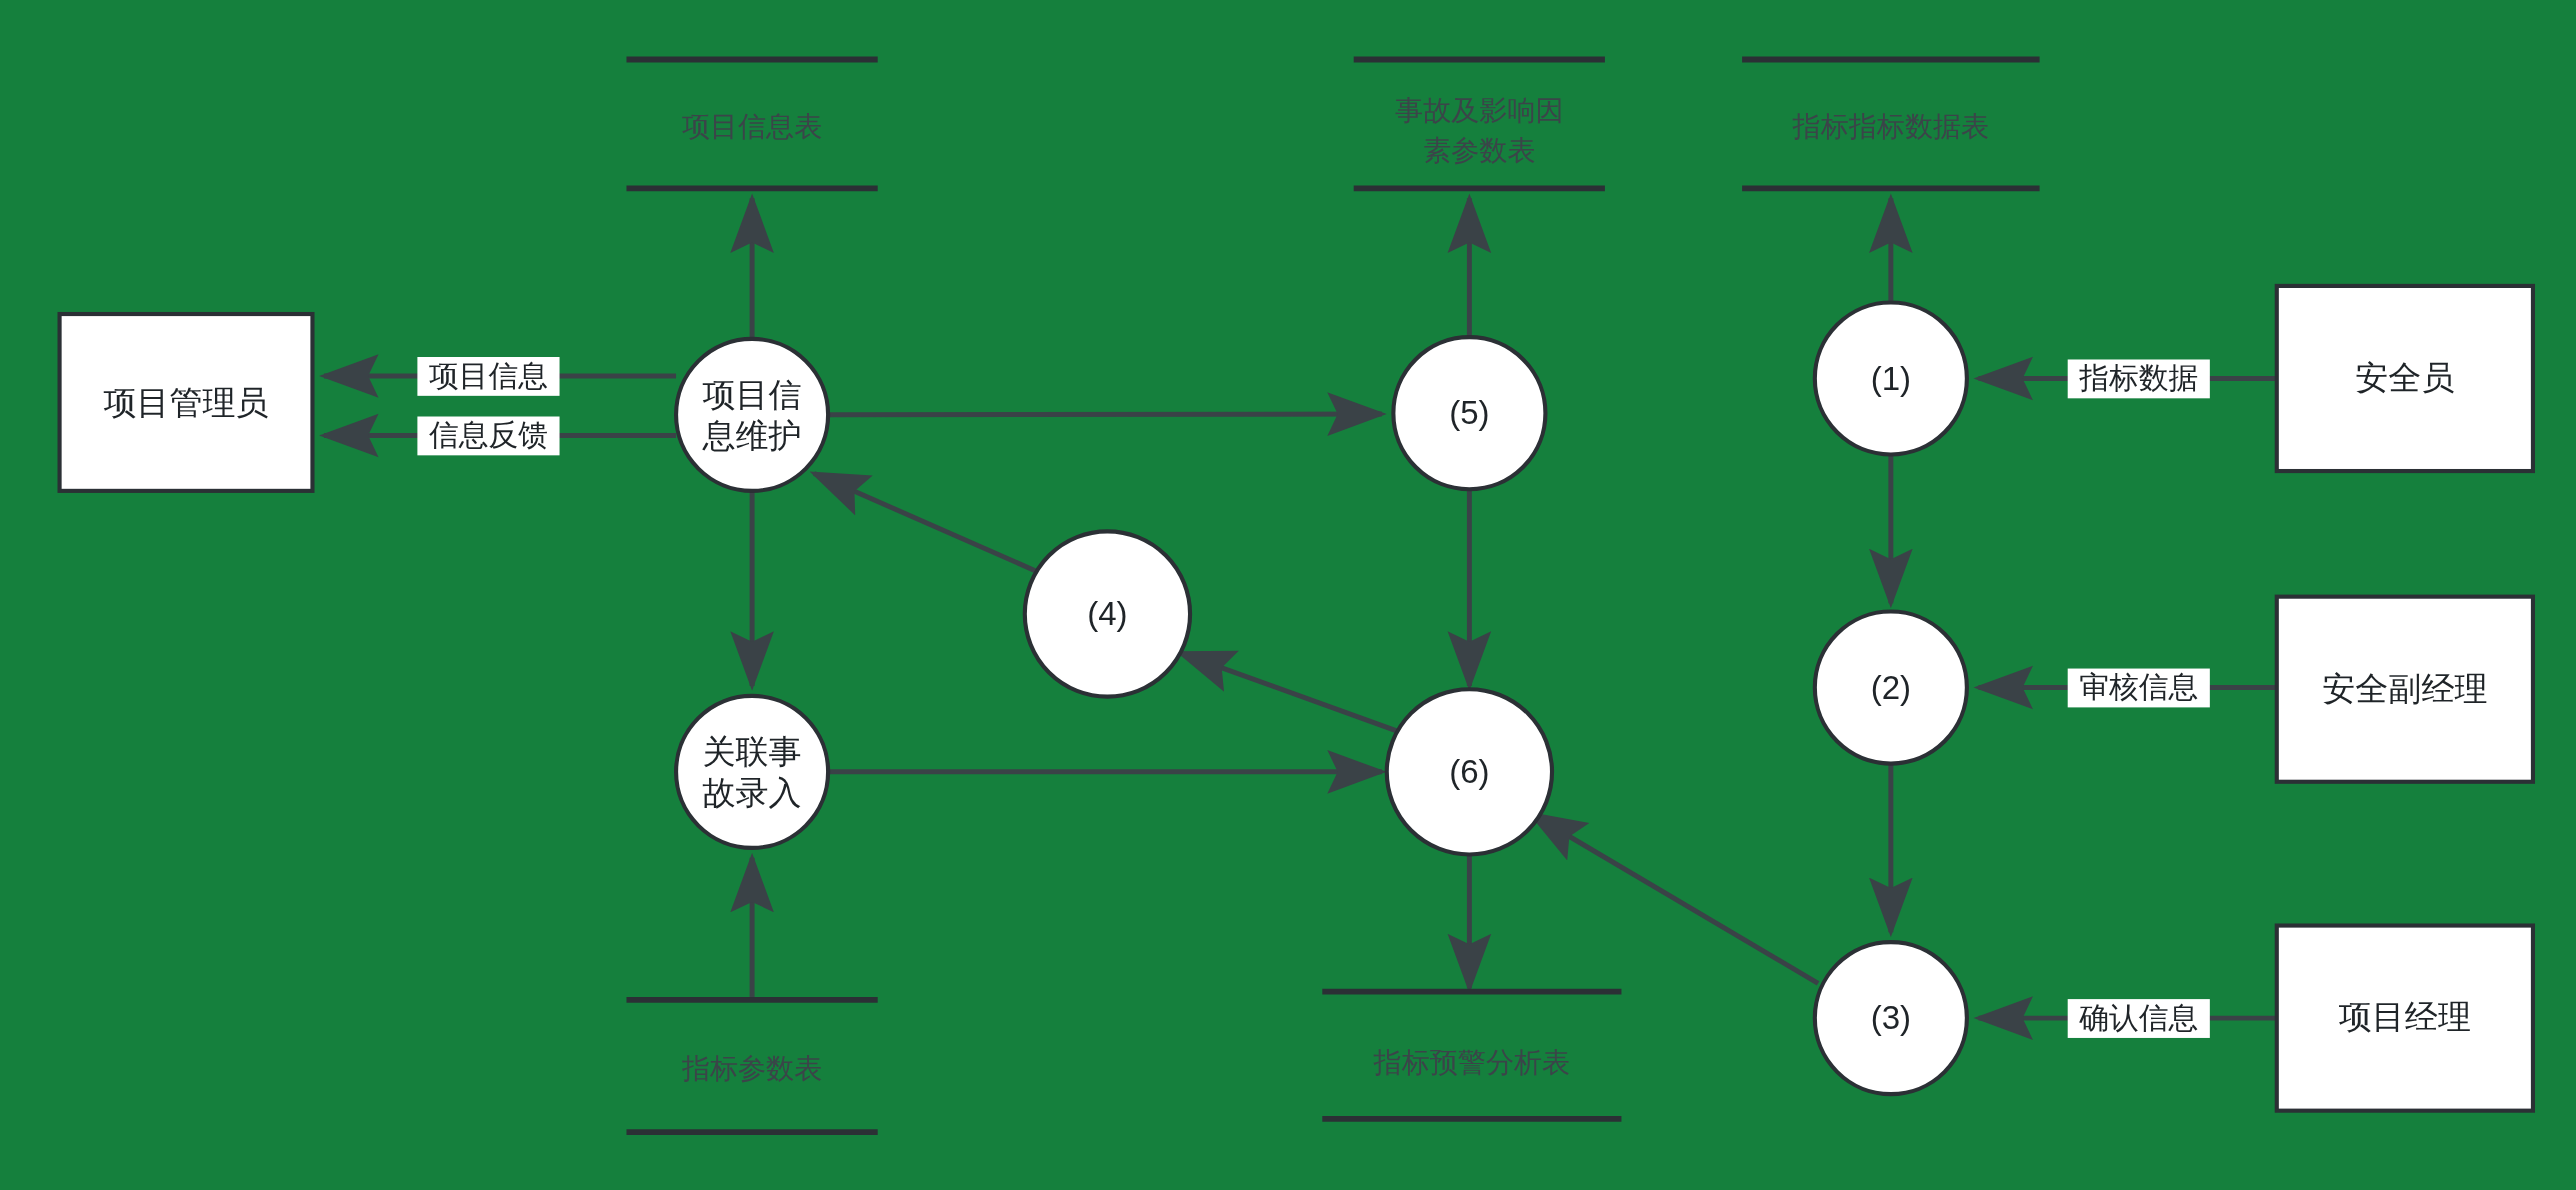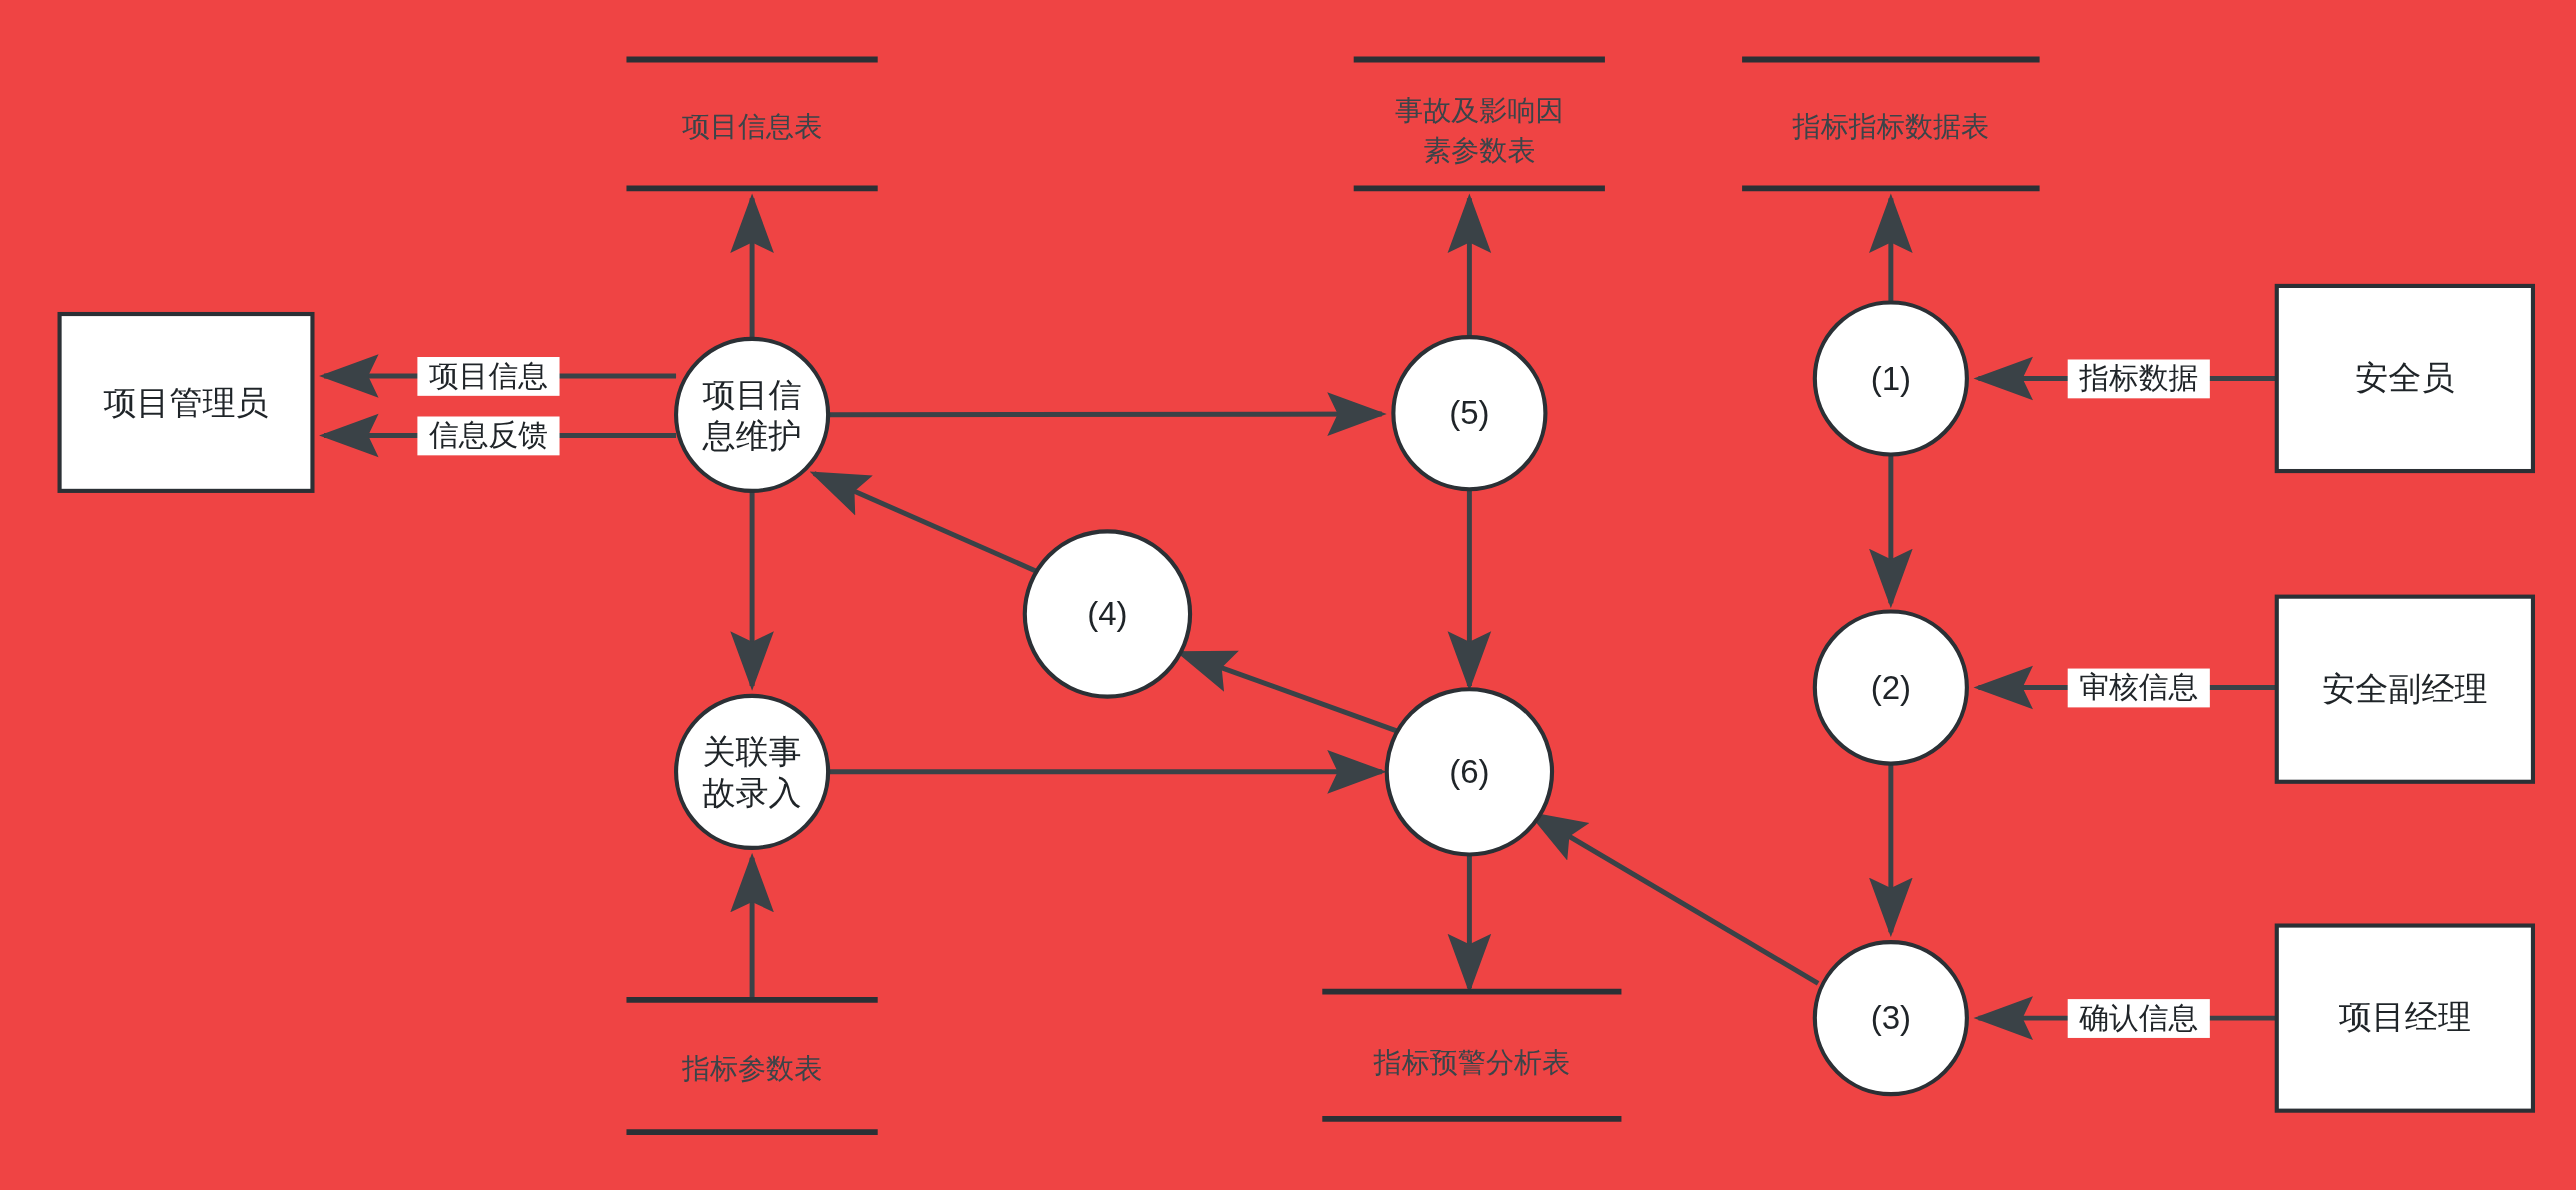--- a/index.html
+++ b/index.html
@@ -4,21 +4,21 @@
 <style>
   html, body {
     margin: 0;
     padding: 0;
     background: #4a6670;
   }
   #stage {
     position: relative;
     width: 2576px;
     height: 1190px;
-    background: #ef4444;
+    background: #15803d;
     overflow: hidden;
     font-family: "Liberation Sans", "DejaVu Sans", sans-serif;
   }
   #dfd-svg {
     position: absolute;
     left: 0;
     top: 0;
     width: 2576px;
     height: 1190px;
   }

